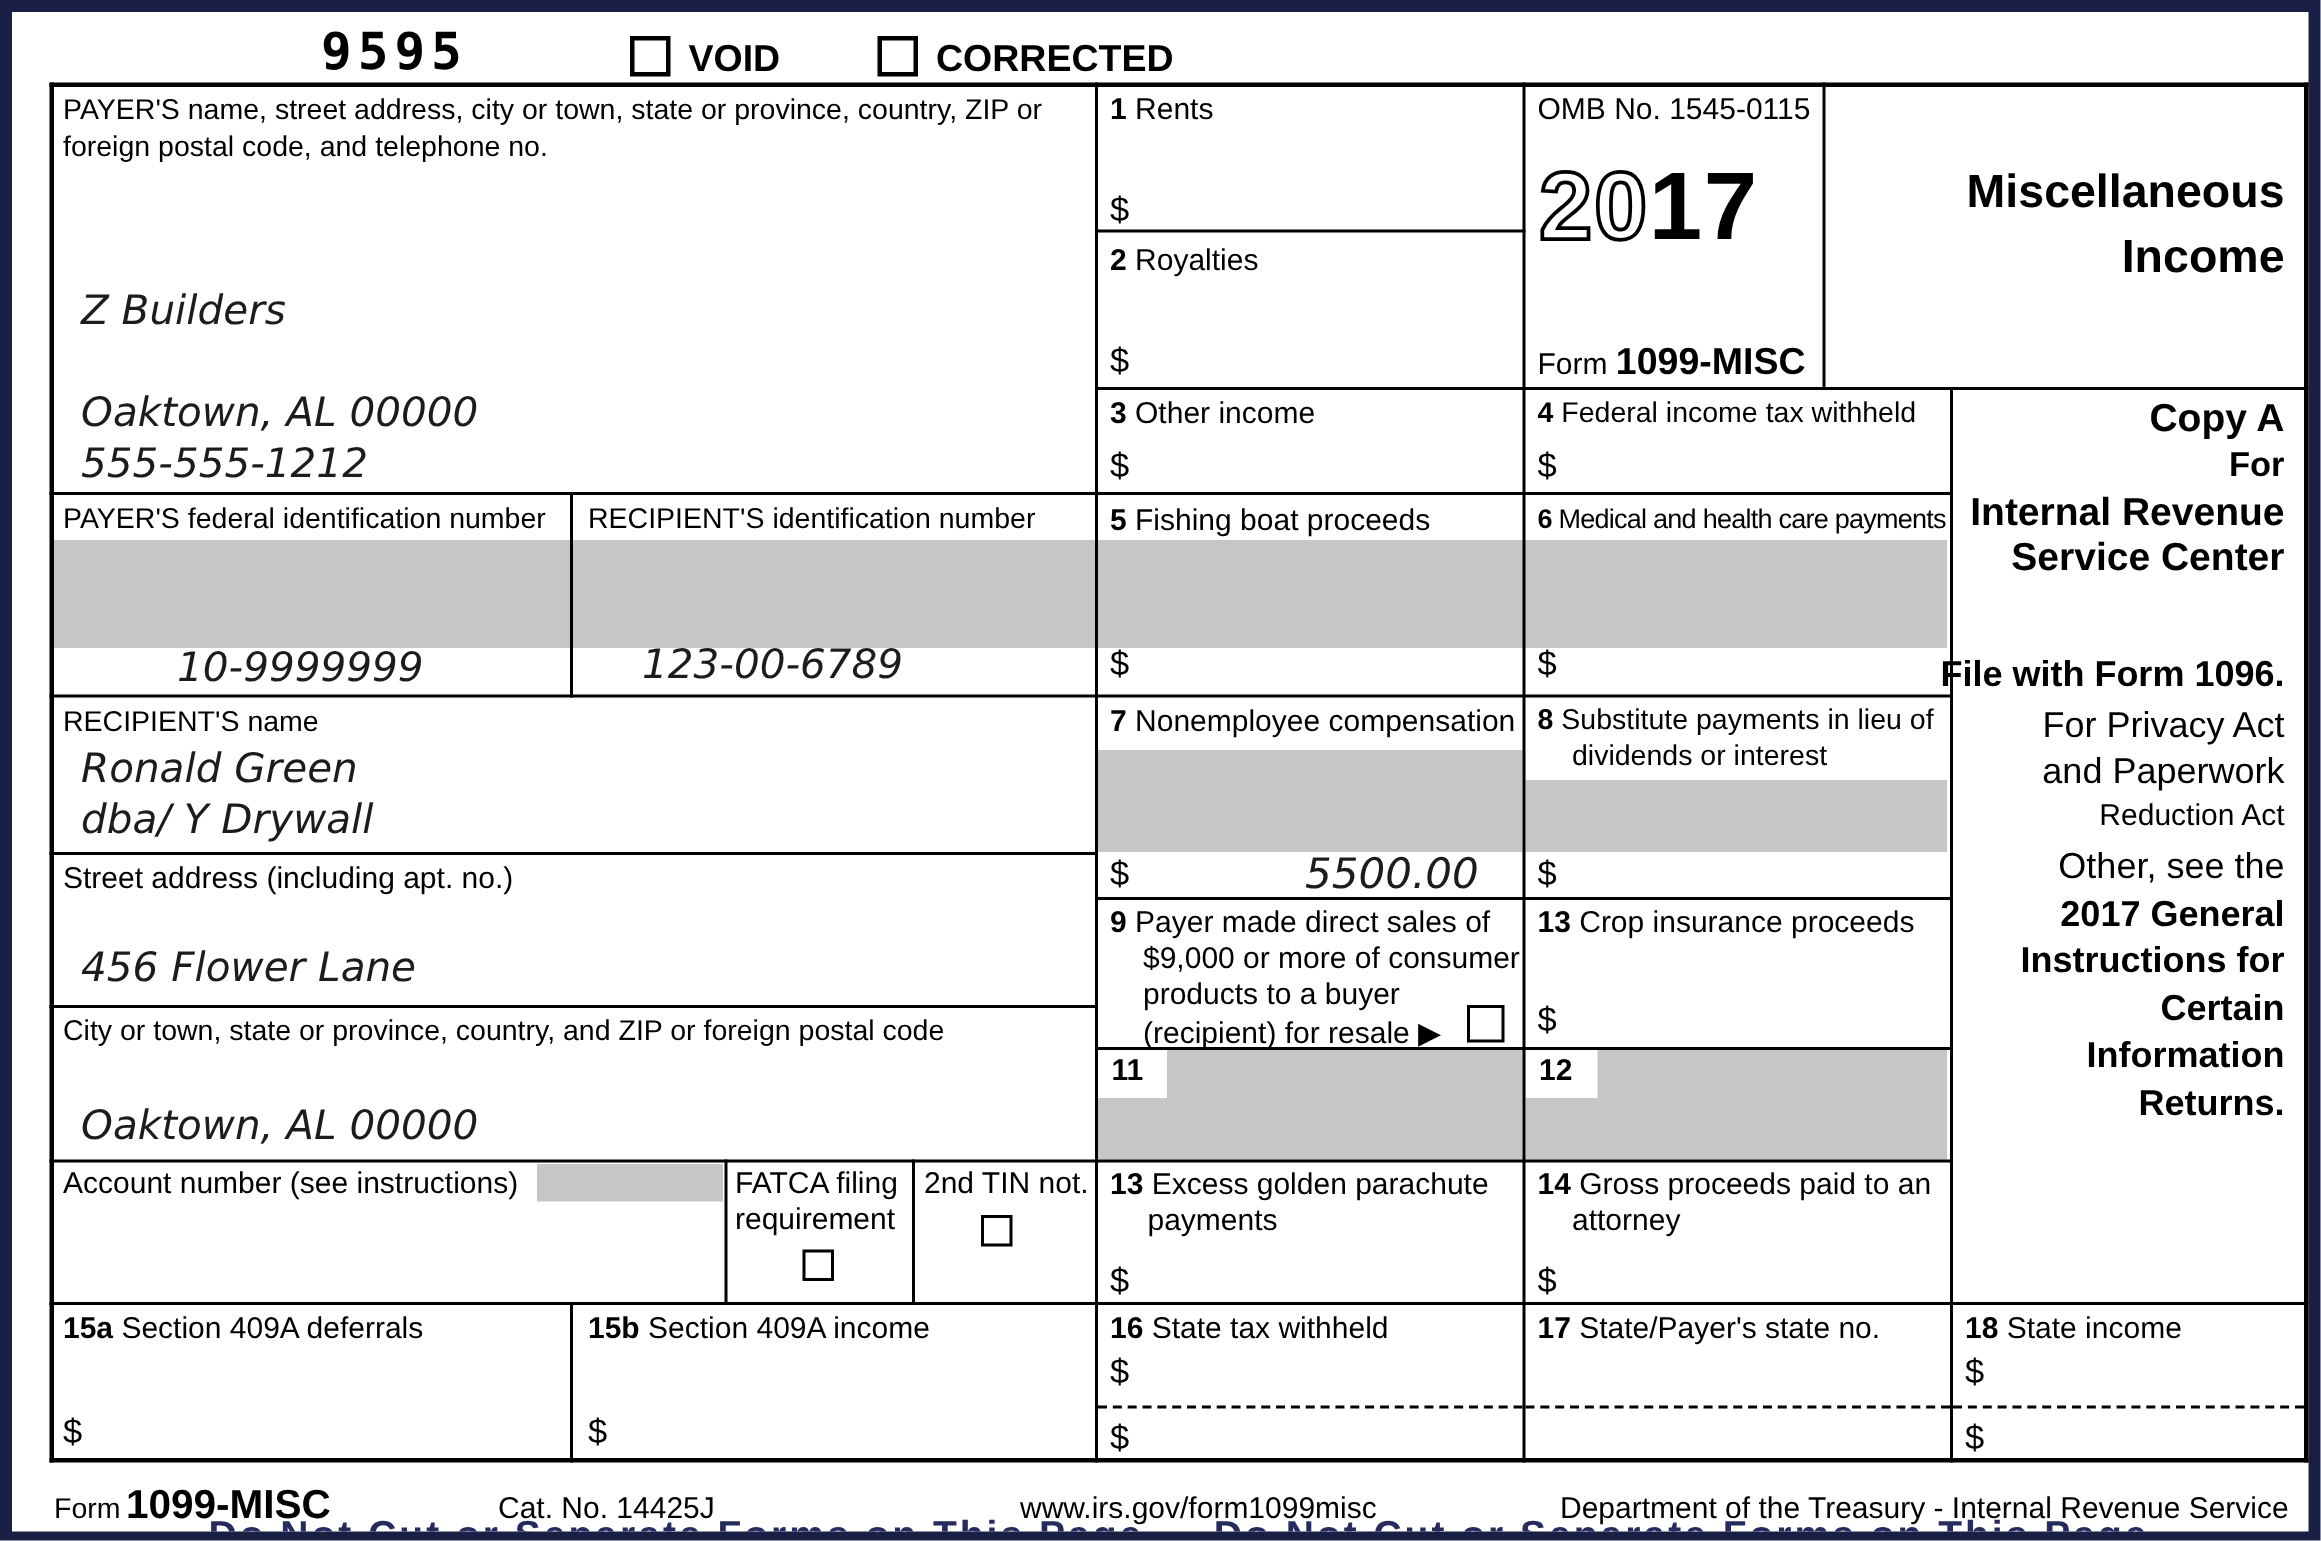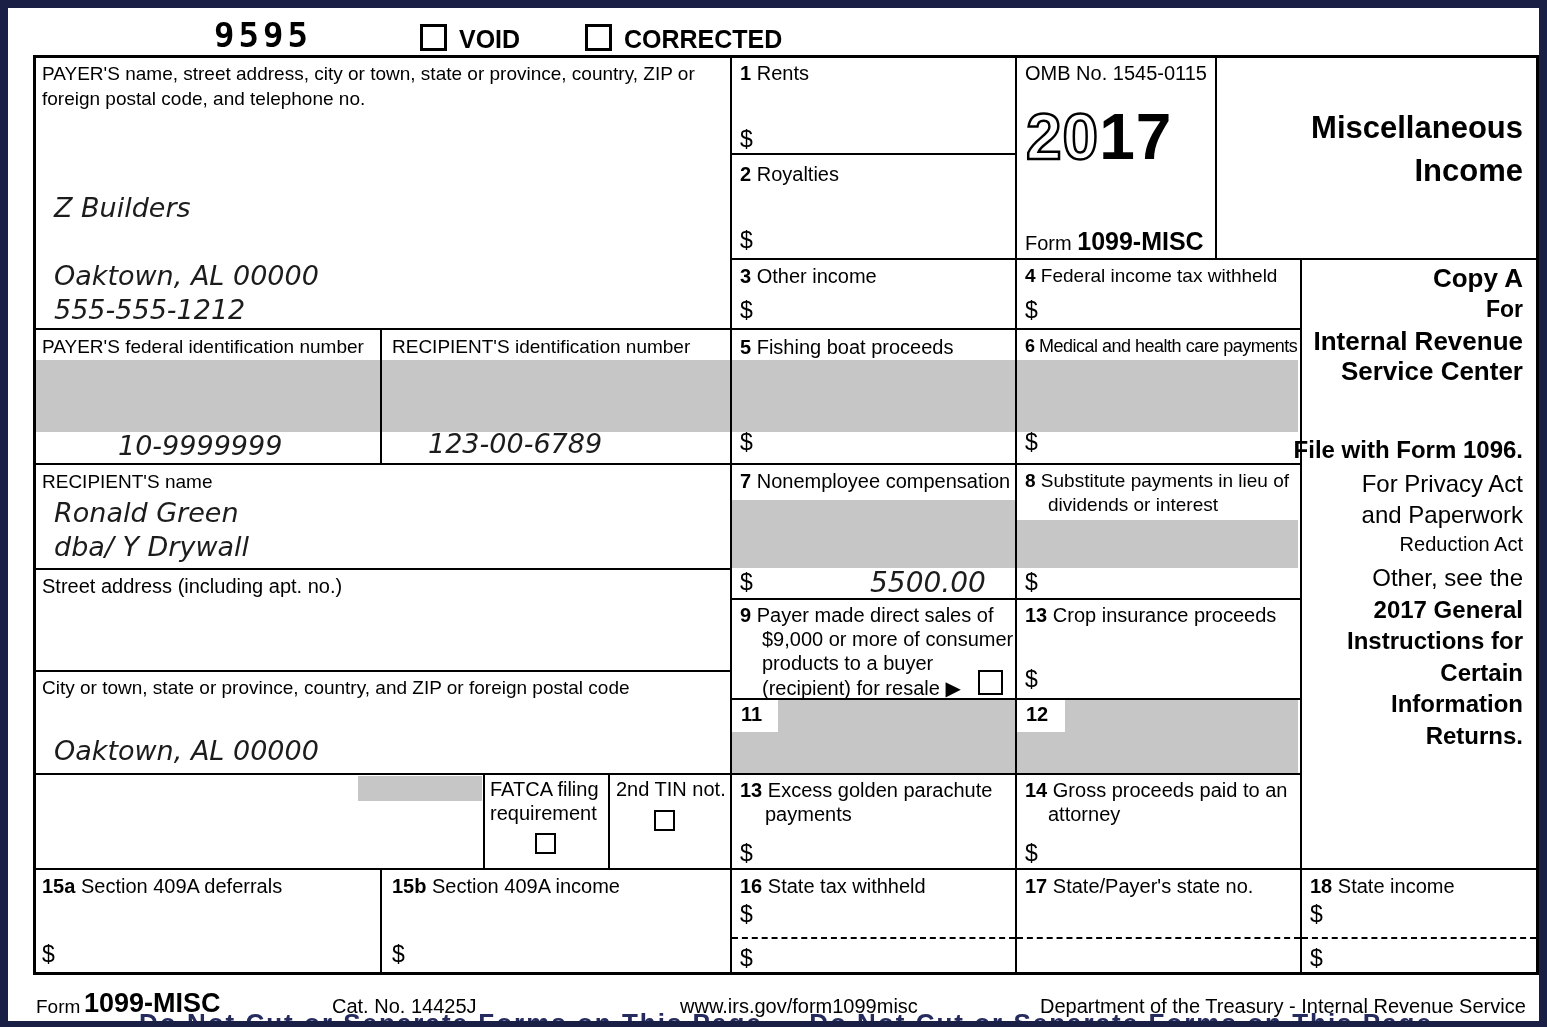--- a/index.html
+++ b/index.html
@@ -82,23 +82,25 @@
 
   <div class="t t19" style="left:42px;top:336px">PAYER'S federal identification number</div>
   <div class="t t19" style="left:392px;top:336px">RECIPIENT'S identification number</div>
   <div class="hw" style="left:118px;top:430px">10-9999999</div>
   <div class="hw" style="left:428px;top:428px">123-00-6789</div>
 
   <div class="t t19" style="left:42px;top:471px">RECIPIENT'S name</div>
   <div class="hw" style="left:54px;top:497px">Ronald Green</div>
   <div class="hw" style="left:54px;top:531px">dba/ Y Drywall</div>
   <div class="t" style="left:42px;top:575px">Street address (including apt. no.)</div>
+  <div class="hw" style="left:54px;top:630px">456 Flower Lane</div>
   <div class="t t19" style="left:42px;top:677px">City or town, state or province, country, and ZIP or foreign postal code</div>
   <div class="hw" style="left:54px;top:735px">Oaktown, AL 00000</div>
 
+  <div class="t" style="left:42px;top:778px">Account number (see instructions)</div>
   <div class="t" style="left:490px;top:778px">FATCA filing</div>
   <div class="t" style="left:490px;top:802px">requirement</div>
   <div class="cb" style="left:535px;top:833px;width:21px;height:21px"></div>
   <div class="t" style="left:616px;top:778px">2nd TIN not.</div>
   <div class="cb" style="left:654px;top:810px;width:21px;height:21px"></div>
 
   <div class="t" style="left:42px;top:875px"><span class="b">15a</span> <span>Section 409A deferrals</span></div>
   <div class="dol" style="left:42px;top:941px">$</div>
   <div class="t" style="left:392px;top:875px"><span class="b">15b</span> <span>Section 409A income</span></div>
   <div class="dol" style="left:392px;top:941px">$</div>

